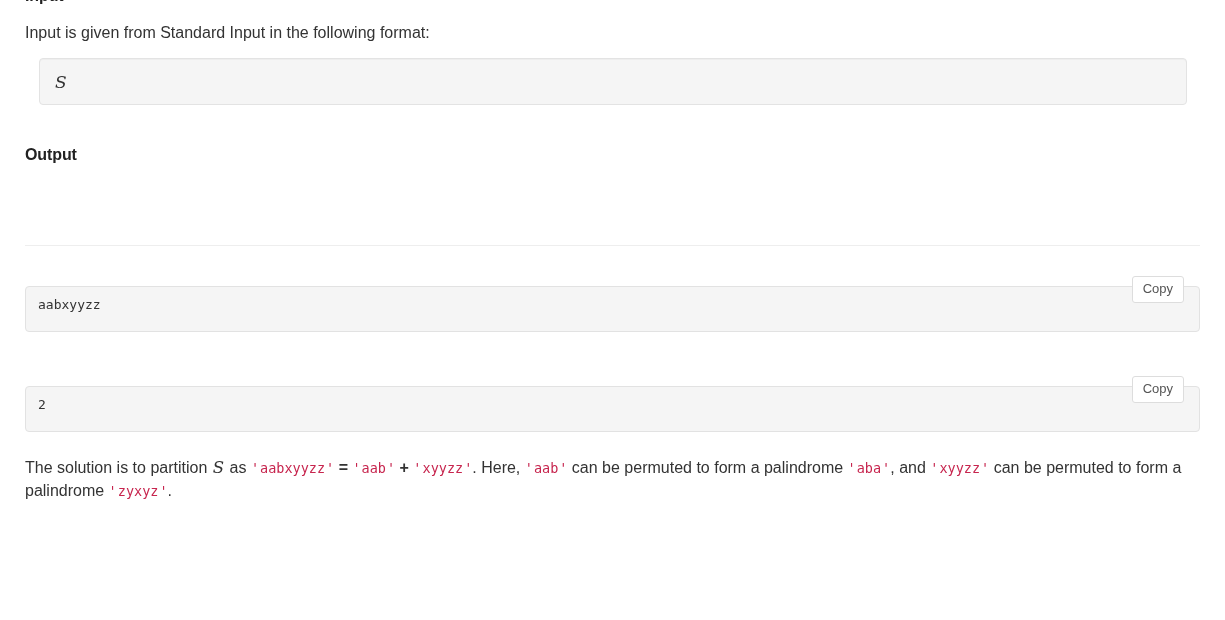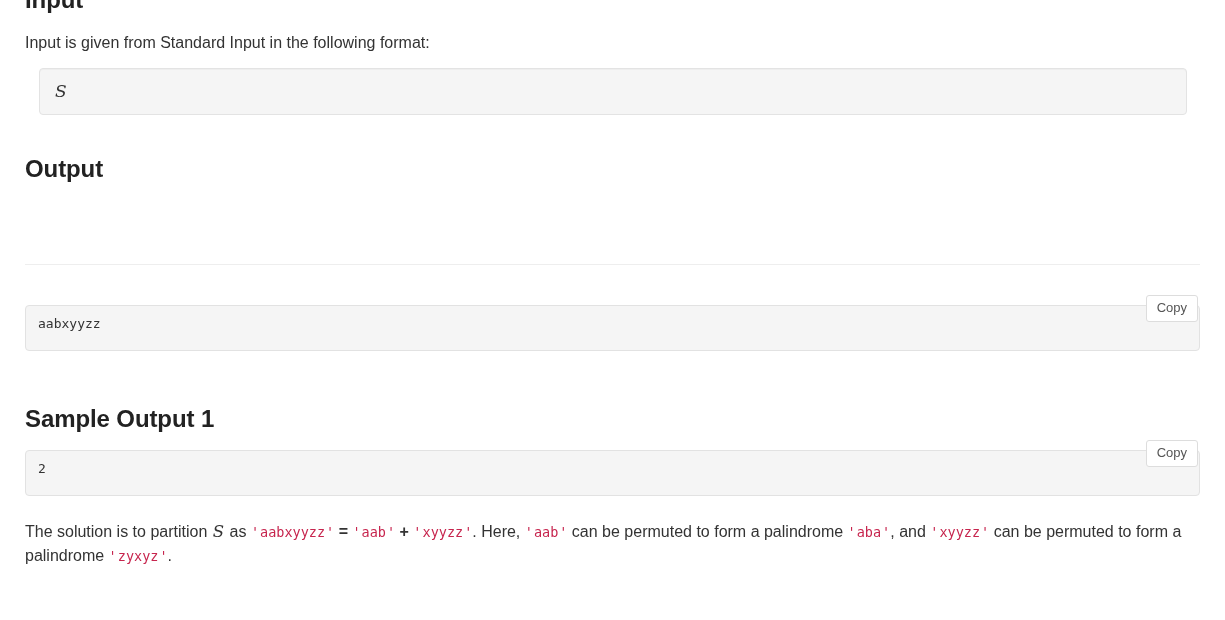--- a/index.html
+++ b/index.html
@@ -23,21 +23,21 @@
   }
 
   .content {
     position: absolute;
     left: 25px;
     top: -14px;
     width: 1175px;
   }
 
   h3.section-title {
-    font-size: 24px;
+    font-size: 16px;
     font-weight: bold;
     color: #222222;
     margin: 0 0 16px 0;
     line-height: 1.2;
     letter-spacing: -0.1px;
   }
 
   p.statement {
     font-size: 16px;
     line-height: 1.45;
@@ -93,21 +93,21 @@
     padding: 9px 12px;
     font-family: "DejaVu Sans Mono", "Liberation Mono", monospace;
     font-size: 13px;
     line-height: 1.45;
     color: #333333;
     overflow: hidden;
     white-space: pre;
   }
   .copy-btn {
     position: absolute;
-    right: 2px;
+    right: 16px;
     top: -10px;
     background: #ffffff;
     border: 1px solid #dddddd;
     border-radius: 3px;
     font-family: "Liberation Sans", sans-serif;
     font-size: 13px;
     color: #555555;
     padding: 5px 10px 6px 10px;
     line-height: 1.1;
     cursor: pointer;
@@ -166,21 +166,20 @@
 
 
     <div class="sample-wrap">
       <pre class="sample">aabxyyzz</pre>
       <button class="copy-btn">Copy</button>
     </div>
 
     <div class="sp-40"></div>
     <div class="sp-14"></div>
 
-    <h3 class="section-title">Sample Output 1</h3>
 
     <div class="sample-wrap">
       <pre class="sample">2</pre>
       <button class="copy-btn">Copy</button>
     </div>
 
     <div class="sp-24"></div>
 
     <p class="statement"><span>The solution is to partition </span><span class="mathvar">S</span><span> as </span><span class="q">'</span><code class="inline">aabxyyzz</code><span class="q">'</span> <span class="op">=</span> <span class="q">'</span><code class="inline">aab</code><span class="q">'</span> <span class="op">+</span> <span class="q">'</span><code class="inline">xyyzz</code><span class="q">'</span><span>. Here, </span><span class="q">'</span><code class="inline">aab</code><span class="q">'</span><span> can be permuted to form a palindrome </span><span class="q">'</span><code class="inline">aba</code><span class="q">'</span><span>, and </span><span class="q">'</span><code class="inline">xyyzz</code><span class="q">'</span><span> can be permuted to form a palindrome </span><span class="q">'</span><code class="inline">zyxyz</code><span class="q">'</span><span>.</span></p>
 

